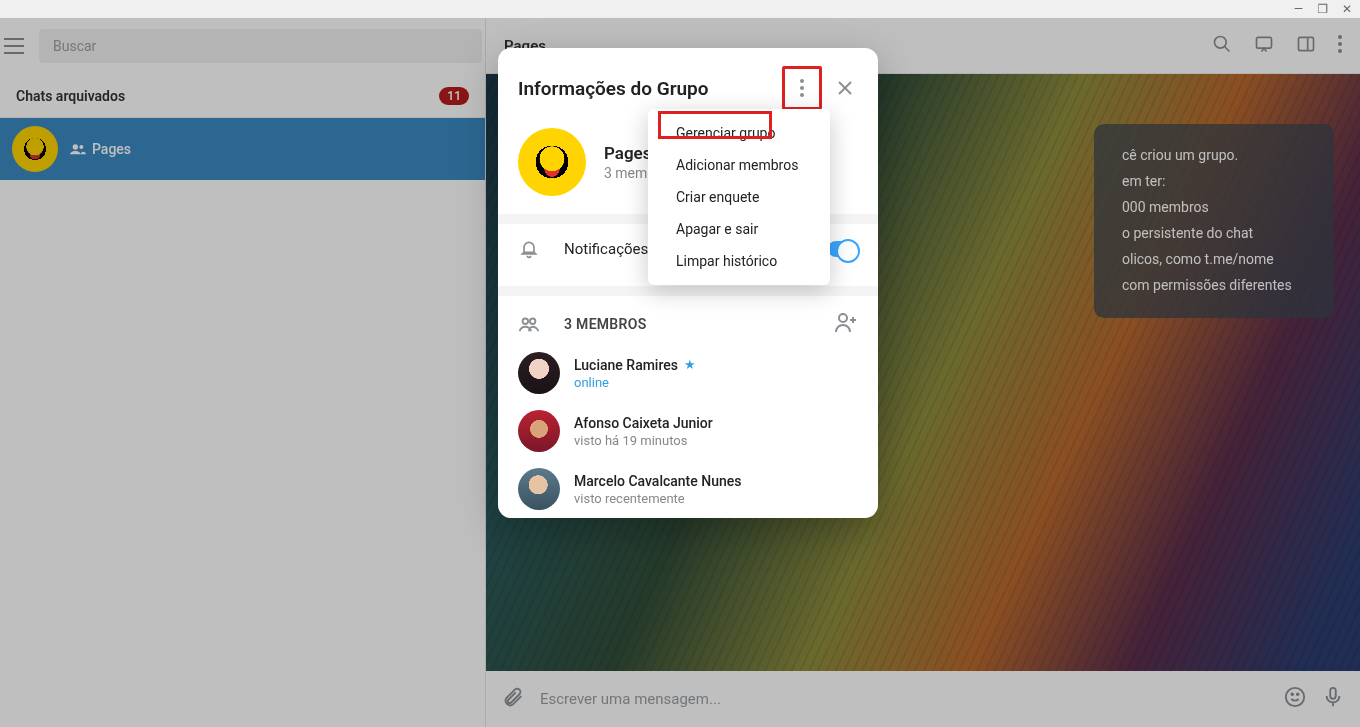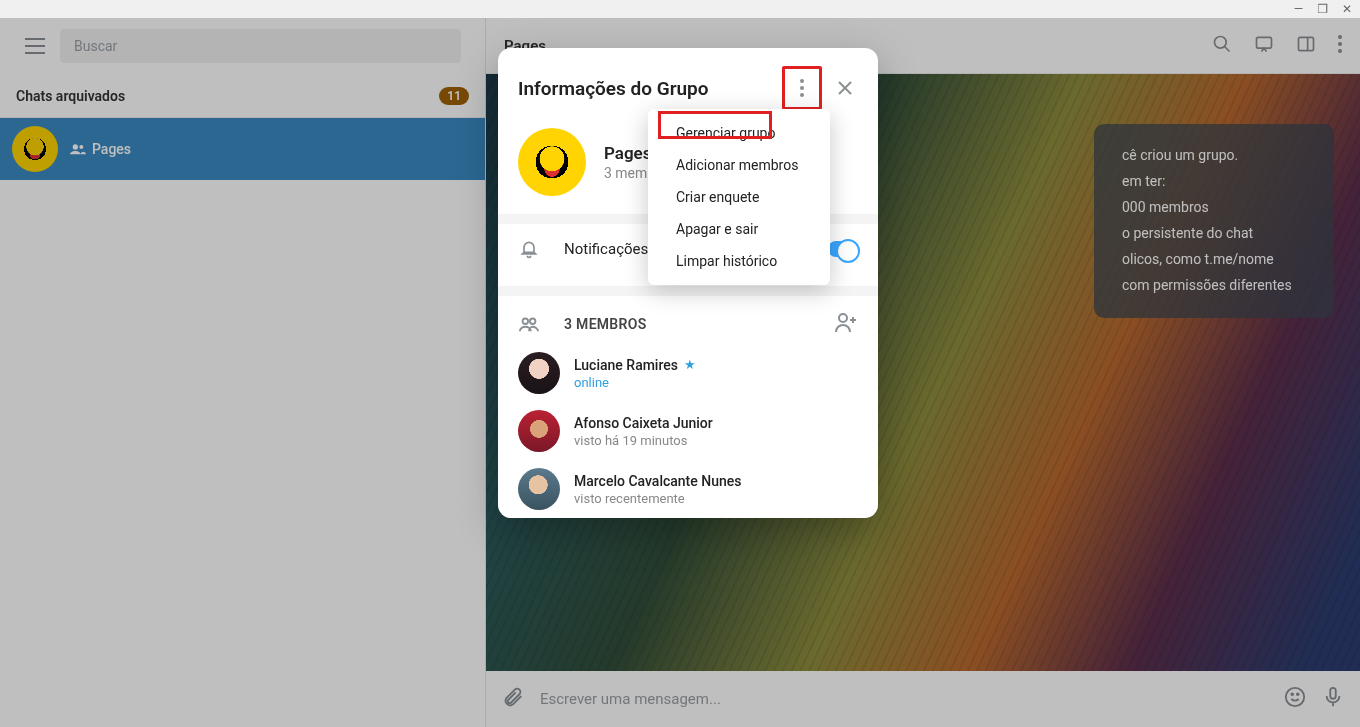--- a/index.html
+++ b/index.html
@@ -5,29 +5,29 @@
   * { box-sizing: border-box; margin: 0; padding: 0; font-family: -apple-system, BlinkMacSystemFont, "Segoe UI", Roboto, sans-serif; }
   html, body { width: 1360px; height: 727px; overflow: hidden; background: #f0f0f0; }
 
   .titlebar { height: 18px; background: #f0f0f0; display: flex; justify-content: flex-end; align-items: center; padding-right: 8px; gap: 14px; }
   .titlebar span { font-size: 12px; color: #666; cursor: pointer; line-height: 1; }
 
   .app { display: flex; height: calc(100% - 18px); position: relative; }
 
   
   .sidebar { width: 486px; background: #fff; border-right: 1px solid #e6e6e6; position: relative; }
-  .sidebar-top { height: 56px; display: flex; align-items: center; padding: 0 24px; gap: 14px; }
+  .sidebar-top { height: 56px; display: flex; align-items: center; padding: 0 3px; gap: 14px; }
   .hamburger { width: 22px; height: 22px; display:flex; align-items:center; justify-content:center; color:#8a8f94; cursor:pointer; }
   .search-box { flex: 1; height: 34px; background: #f1f1f1; border-radius: 4px; padding: 0 14px; display: flex; align-items: center; color: #999; font-size: 14px; }
   .search-box input { border:none; background:transparent; outline:none; width:100%; font-size:14px; color:#333; }
   .search-box input::placeholder { color:#9aa0a6; }
 
   .archived { height: 44px; background: #fff; display: flex; align-items: center; justify-content: space-between; padding: 0 16px; border-bottom: 1px solid #eee; }
   .archived-title { font-size: 14px; font-weight: 600; color: #333; }
-  .archived-badge { background: #a16207; color: #fff; border-radius: 12px; font-size: 12px; padding: 2px 8px; font-weight: 600; }
+  .archived-badge { background: #b91c1c; color: #fff; border-radius: 12px; font-size: 12px; padding: 2px 8px; font-weight: 600; }
 
   .chat-item { display: flex; align-items: center; padding: 8px 12px; gap: 12px; cursor:pointer; }
   .chat-item.selected { background: #3a8ac2; color: #fff; }
   .chat-avatar { width: 46px; height: 46px; border-radius: 50%; flex-shrink: 0; }
   .chat-text { flex: 1; min-width: 0; }
   .chat-name-row { display:flex; align-items:center; gap:6px; }
   .chat-name { font-size: 14px; font-weight: 500; }
   .chat-sub { font-size: 13px; opacity: 0.9; }
   .chat-date { font-size: 12px; color: #999; }
   .chat-item.selected .chat-name-row svg { fill:#fff; }

